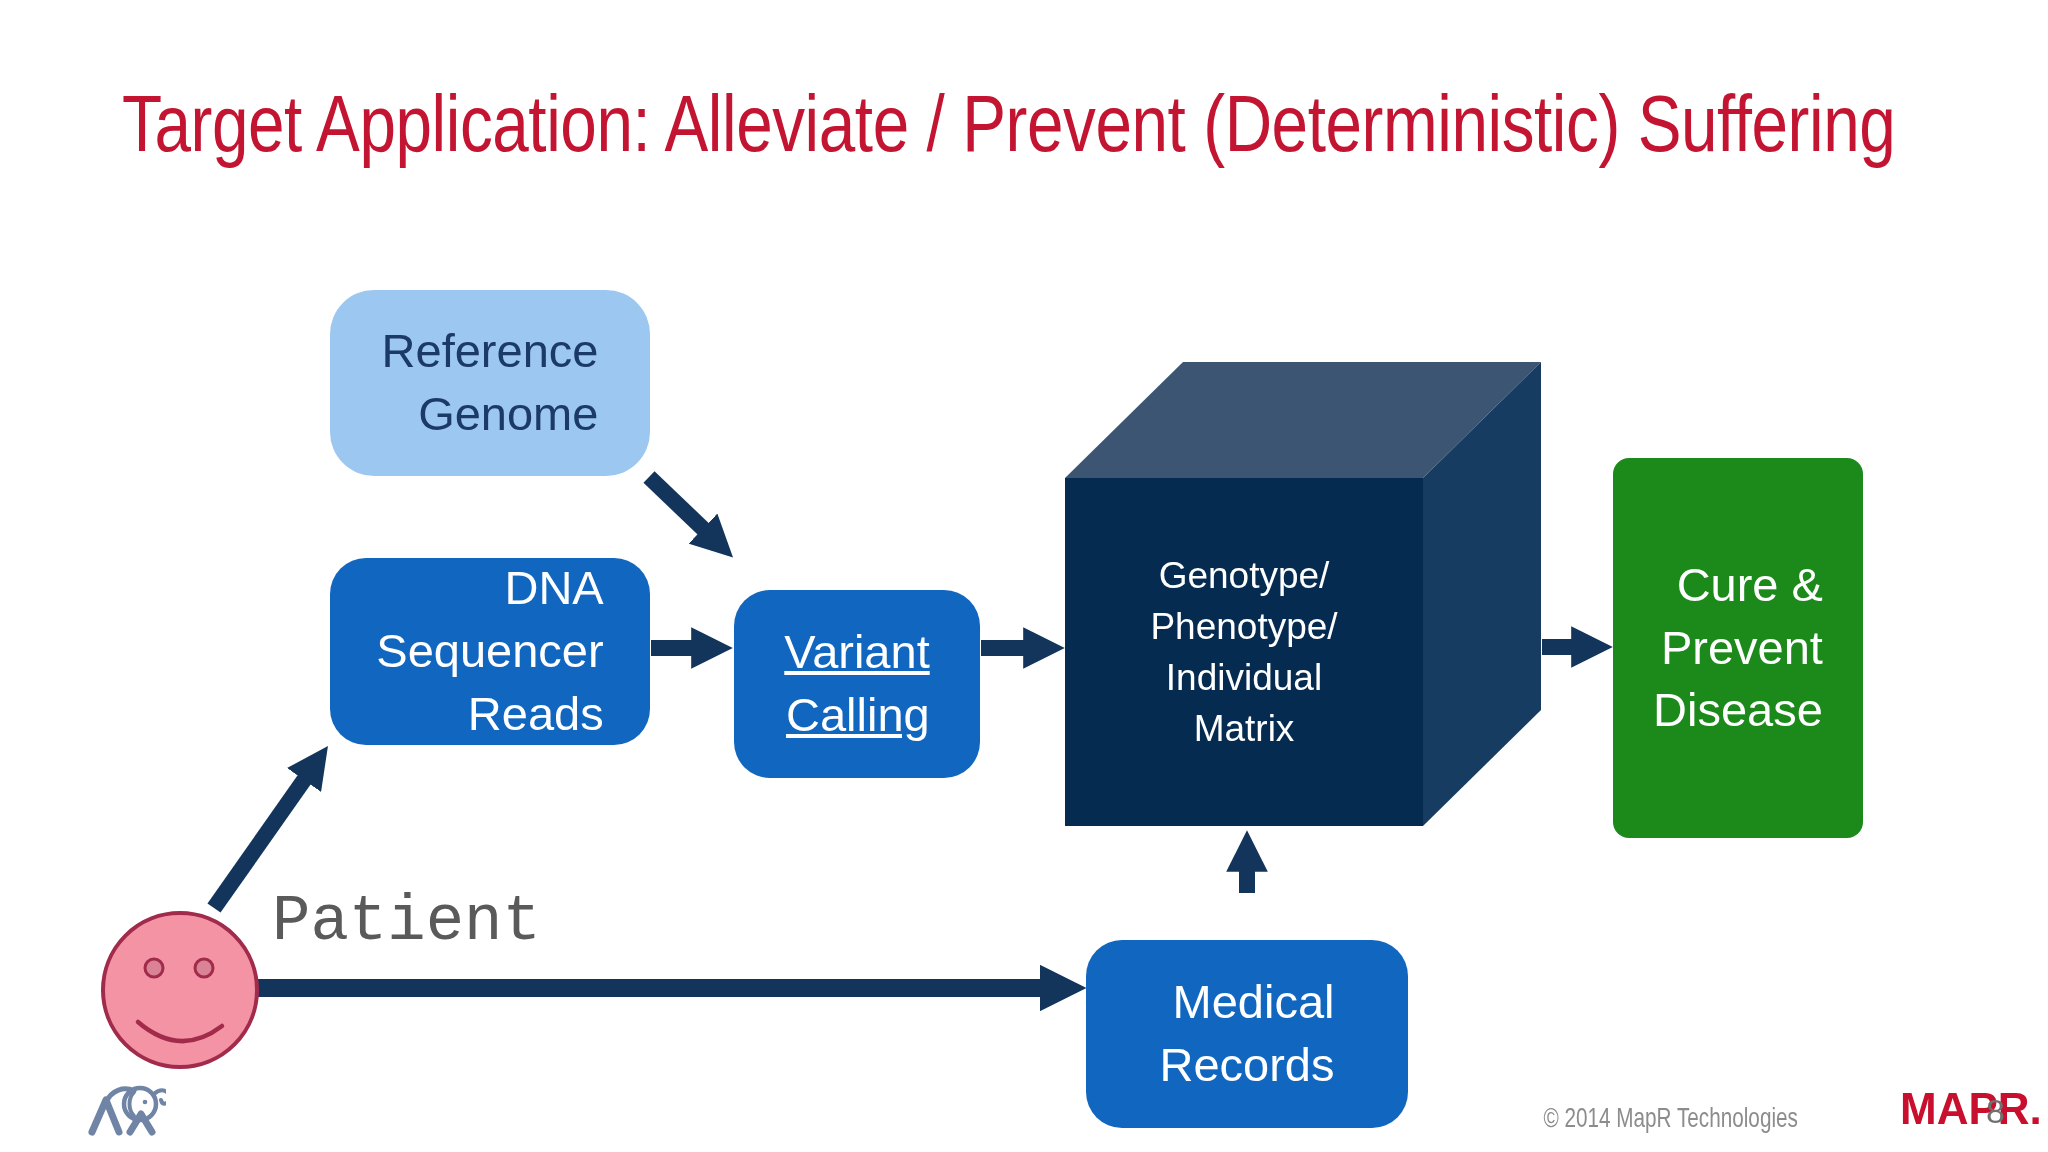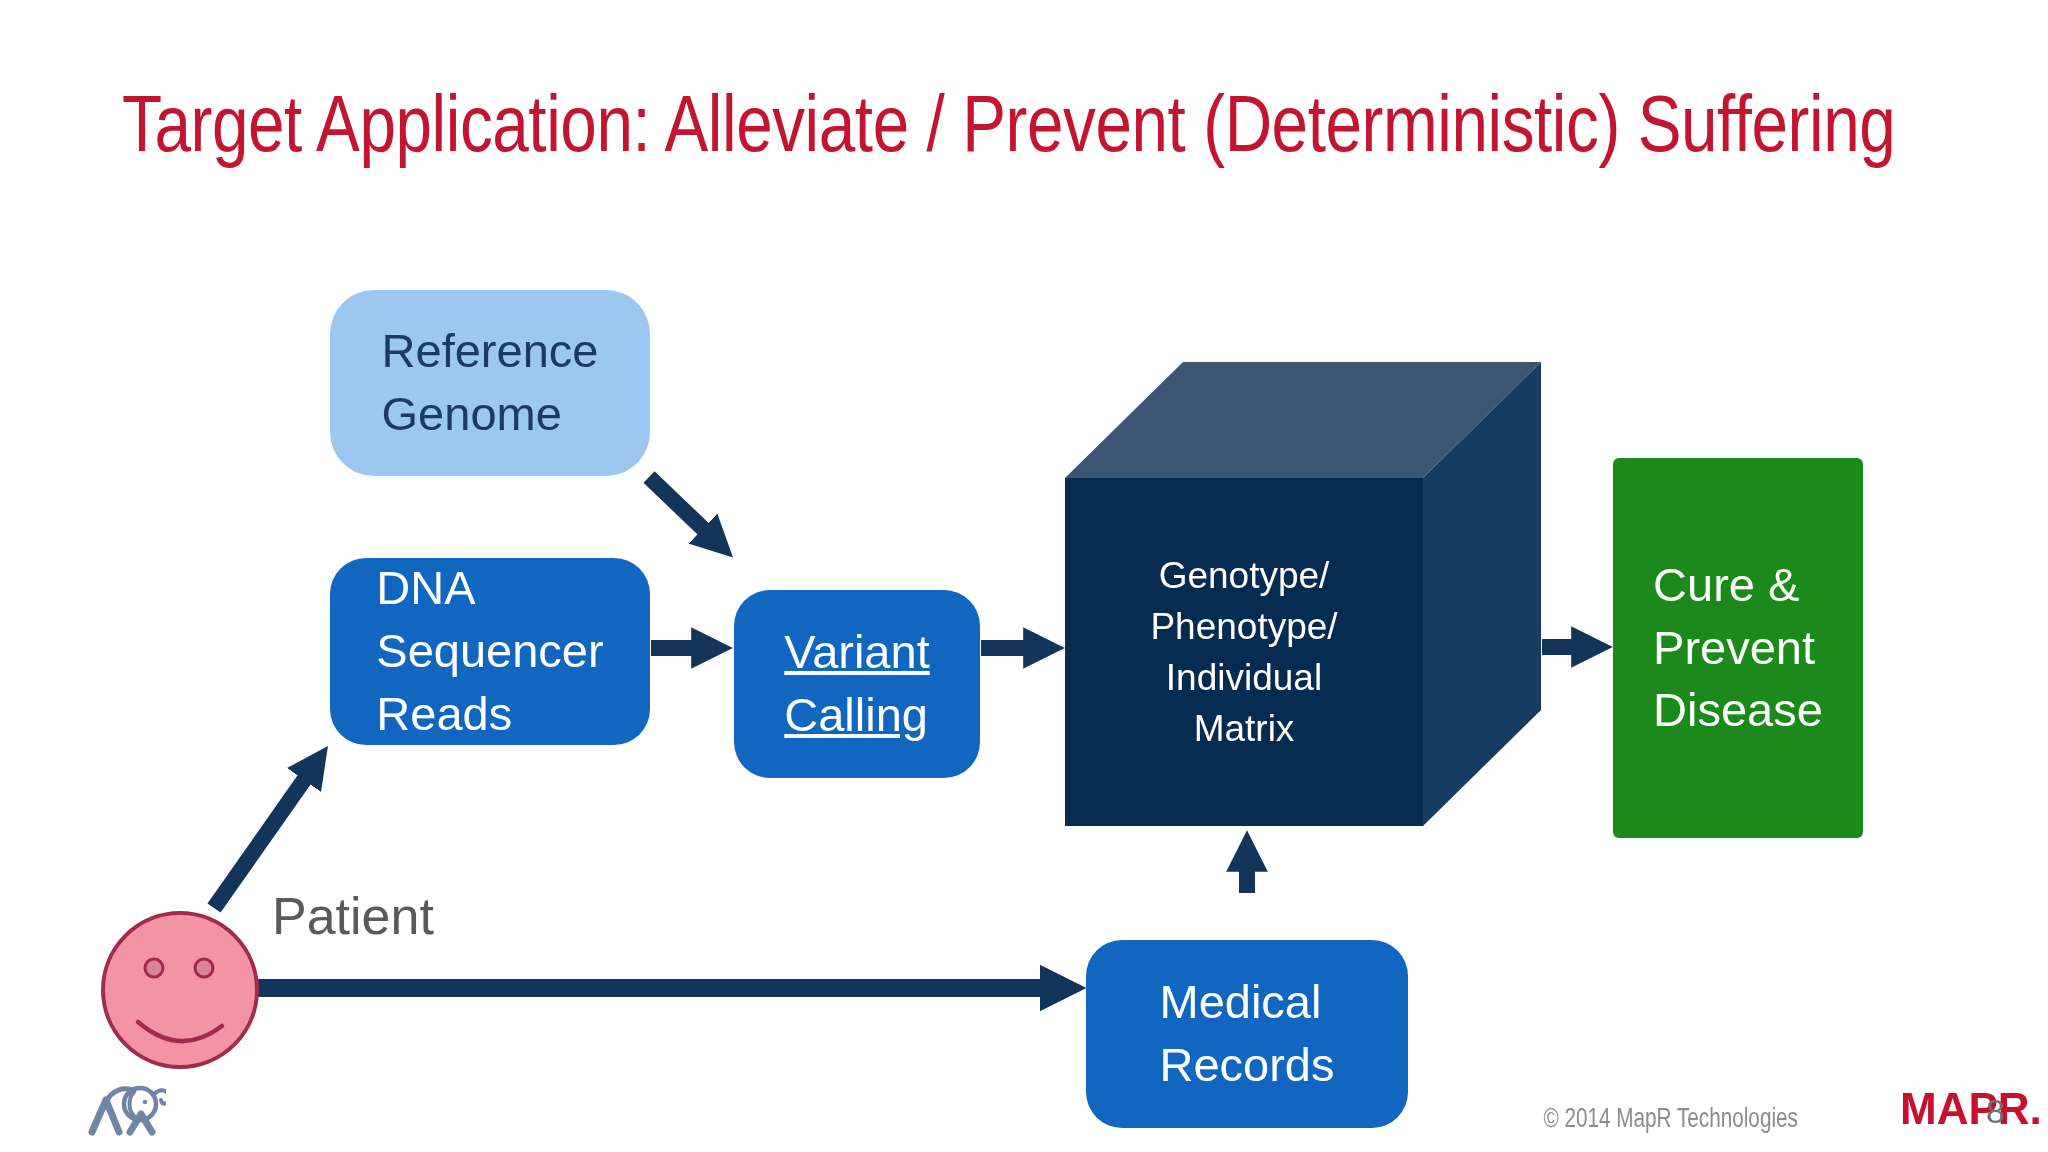--- a/index.html
+++ b/index.html
@@ -8,35 +8,35 @@
     background:#ffffff;font-family:"Liberation Sans",sans-serif;
   }
   .title{
     position:absolute;left:122px;top:84px;font-size:80px;line-height:1.0;
     color:#C31432;white-space:nowrap;letter-spacing:-0.5px;
     transform:scaleX(0.82);transform-origin:0 0;
   }
   .overlay{position:absolute;left:0;top:0;width:2048px;height:1152px;z-index:2;}
   .node{
     position:absolute;display:flex;align-items:center;justify-content:center;
-    text-align:left;white-space:pre-line;color:#ffffff;
+    text-align:right;white-space:pre-line;color:#ffffff;
     font-size:47px;line-height:1.34;z-index:1;
   }
   .ref-genome{left:330px;top:290px;width:320px;height:186px;border-radius:44px;background:#9CC7F0;color:#1C3A66;}
   .dna-reads{left:330px;top:558px;width:320px;height:187px;border-radius:36px;background:#1166C0;}
   .variant-calling{left:734px;top:590px;width:246px;height:188px;border-radius:36px;background:#1166C0;text-decoration:underline;}
   .medical-records{left:1086px;top:894px;width:322px;height:188px;border-radius:36px;background:#1166C0;margin-top:46px;}
-  .cure-prevent{left:1613px;top:458px;width:250px;height:380px;border-radius:6px;background:#1B8A1B;}
+  .cure-prevent{left:1613px;top:458px;width:250px;height:380px;border-radius:16px;background:#1B8A1B;}
   .cube-label{
     position:absolute;left:1065px;top:478px;width:358px;height:348px;z-index:3;
     display:flex;align-items:center;justify-content:center;text-align:center;
     white-space:pre-line;color:#ffffff;font-size:37px;line-height:1.38;
   }
   .patient-label{
-    position:absolute;left:272px;top:886px;font-size:52px;color:#5A5A5A;z-index:3;white-space:nowrap;
+    position:absolute;left:272px;top:886px;font-size:64px;color:#5A5A5A;z-index:3;white-space:nowrap;font-family:Liberation Mono, monospace;
   }
   .smiley{position:absolute;left:96px;top:906px;z-index:3;}
   .elephant{position:absolute;left:86px;top:1078px;z-index:3;}
   .copyright{
     position:absolute;top:1102px;right:250px;font-size:28px;color:#8C8C8C;
     white-space:nowrap;transform:scaleX(0.74);transform-origin:100% 0;z-index:3;
   }
   .mapr-logo{
     position:absolute;left:1900px;top:1084px;font-size:44px;font-weight:bold;
     color:#C8102E;letter-spacing:0px;z-index:3;white-space:nowrap;

